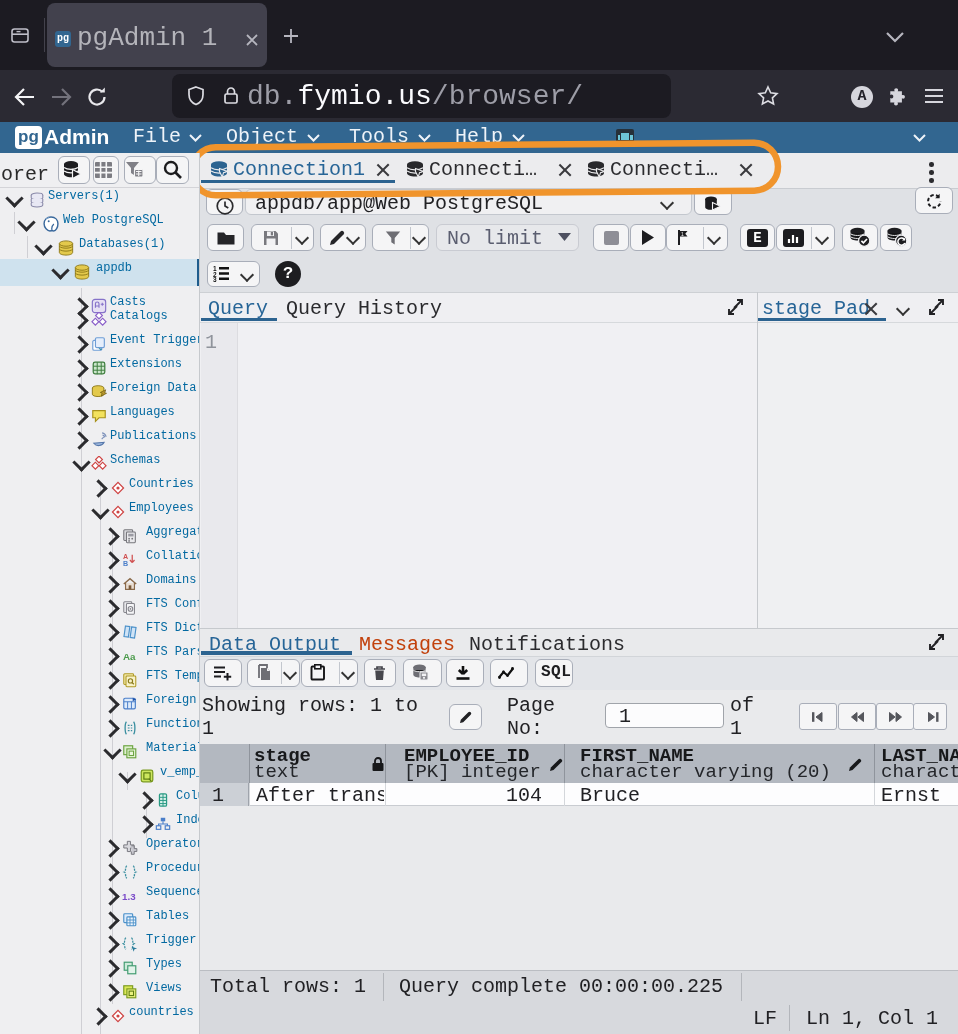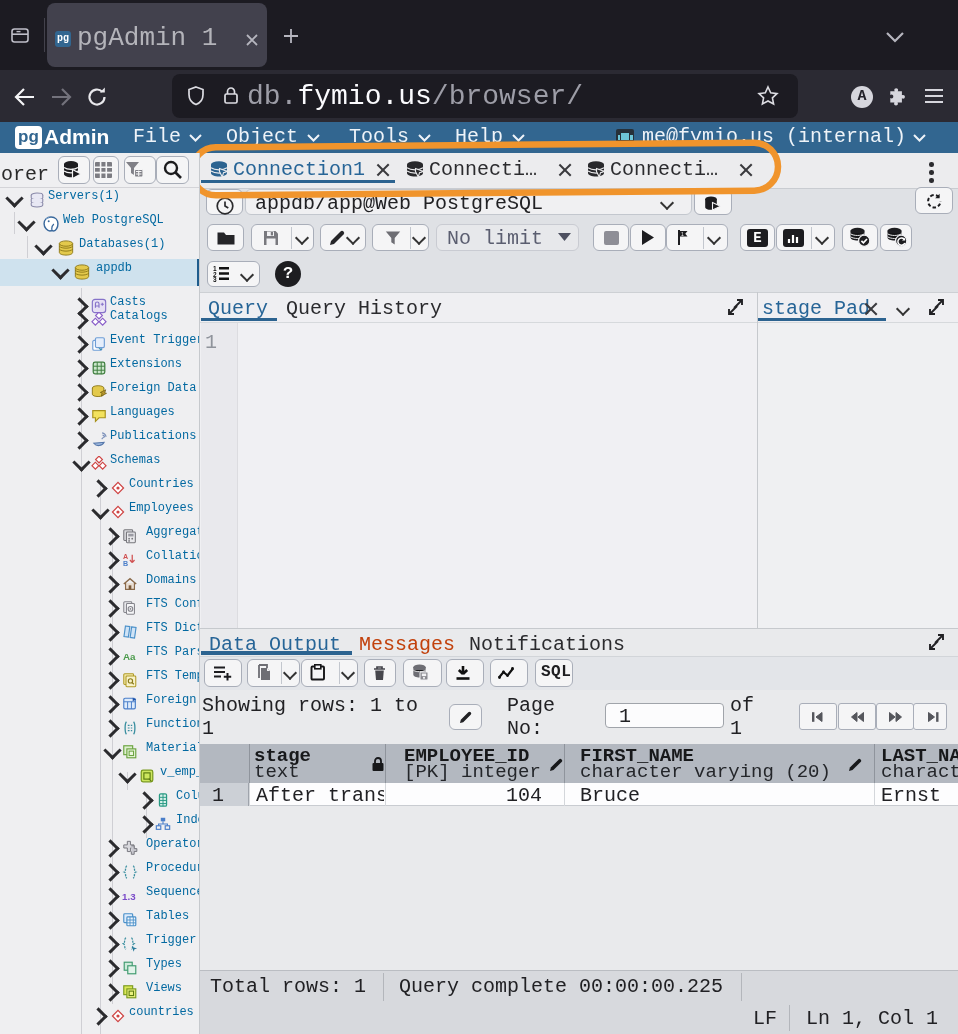--- a/index.html
+++ b/index.html
@@ -4,21 +4,21 @@
 *{margin:0;padding:0;box-sizing:border-box;}
 html,body{width:958px;height:1034px;overflow:hidden;background:#efeff1;
  font-family:"Liberation Mono",monospace;}
 .abs{position:absolute;}
 svg{display:block;}
 
 #ffbar{position:absolute;left:0;top:0;width:958px;height:70px;background:#1c1b22;}
 #fftab{position:absolute;left:47px;top:3px;width:220px;height:64px;background:#42414d;border-radius:8px;}
 #fftab .title{position:absolute;left:30px;top:20px;font-size:26px;color:#b4b4ba;letter-spacing:0;}
 #ffurl{position:absolute;left:0;top:70px;width:958px;height:52px;background:#2b2a33;}
-#ffpill{position:absolute;left:172px;top:4px;width:626px;height:44px;background:#1c1b22;border-radius:8px;}
+#ffpill{position:absolute;left:172px;top:4px;width:499px;height:44px;background:#1c1b22;border-radius:8px;}
 #pgnav{position:absolute;left:0;top:122px;width:958px;height:31px;background:#326690;color:#eef3f8;font-size:20px;}
 
 .btn{position:absolute;background:#f5f5f6;border:1px solid #a9aeb9;border-radius:6px;}
 
 #sidebar{position:absolute;left:0;top:153px;width:200px;height:881px;z-index:5;background:#efeff1;border-right:1px solid #c6c9cd;overflow:hidden;}
 .trow{position:absolute;left:0;width:200px;height:24px;white-space:nowrap;overflow:hidden;}
 .trow .lbl{position:absolute;top:1px;font-size:12px;color:#0369a1;}
 .chev{position:absolute;width:12px;height:12px;}
 .chev:before{content:"";position:absolute;left:1px;top:2px;width:10px;height:10px;border-right:3px solid #2b2b2e;border-bottom:3px solid #2b2b2e;}
 .chev.open:before{transform:rotate(45deg);top:-1px;}
@@ -108,21 +108,20 @@
     </svg>
     <div class="abs" style="left:455px;top:3px">Help</div>
     <svg class="abs" style="left:511px;top:11px" width="15" height="10" viewBox="0 0 15 10">
       <path d="M2 2l5.5 5.5L13 2" fill="none" stroke="#eef3f8" stroke-width="2"></path>
     </svg>
     <div class="abs" style="left:616px;top:7px;width:18px;height:16px;background:#27313a;border-radius:2px"></div>
     <div class="abs" style="left:621px;top:11px;width:8px;height:7px;background:#6ec6d8"></div>
     <div class="abs" style="left:617.5px;top:13px;width:2.5px;height:5px;background:#6ec6d8"></div>
     <div class="abs" style="left:630px;top:13px;width:2.5px;height:5px;background:#6ec6d8"></div>
     <div class="abs" style="left:619px;top:19.5px;width:12px;height:1.6px;background:#6ec6d8"></div>
-    <div class="abs" style="left:642px;top:3px">me@fymio.us (internal)</div>
     <svg class="abs" style="left:912px;top:11px" width="15" height="10" viewBox="0 0 15 10">
       <path d="M2 2l5.5 5.5L13 2" fill="none" stroke="#eef3f8" stroke-width="2"></path>
     </svg>
   </div>
 <div id="sidebar">
     <div class="abs" style="left:1px;top:10px;font-size:20px;color:#2a2a2a">orer</div>
     <div class="btn" style="left:58px;top:3px;width:32px;height:28px"></div>
     <div class="btn" style="left:93px;top:3px;width:26px;height:28px"></div>
     <div class="btn" style="left:124px;top:3px;width:32px;height:28px"></div>
     <div class="btn" style="left:156px;top:3px;width:33px;height:28px"></div>

